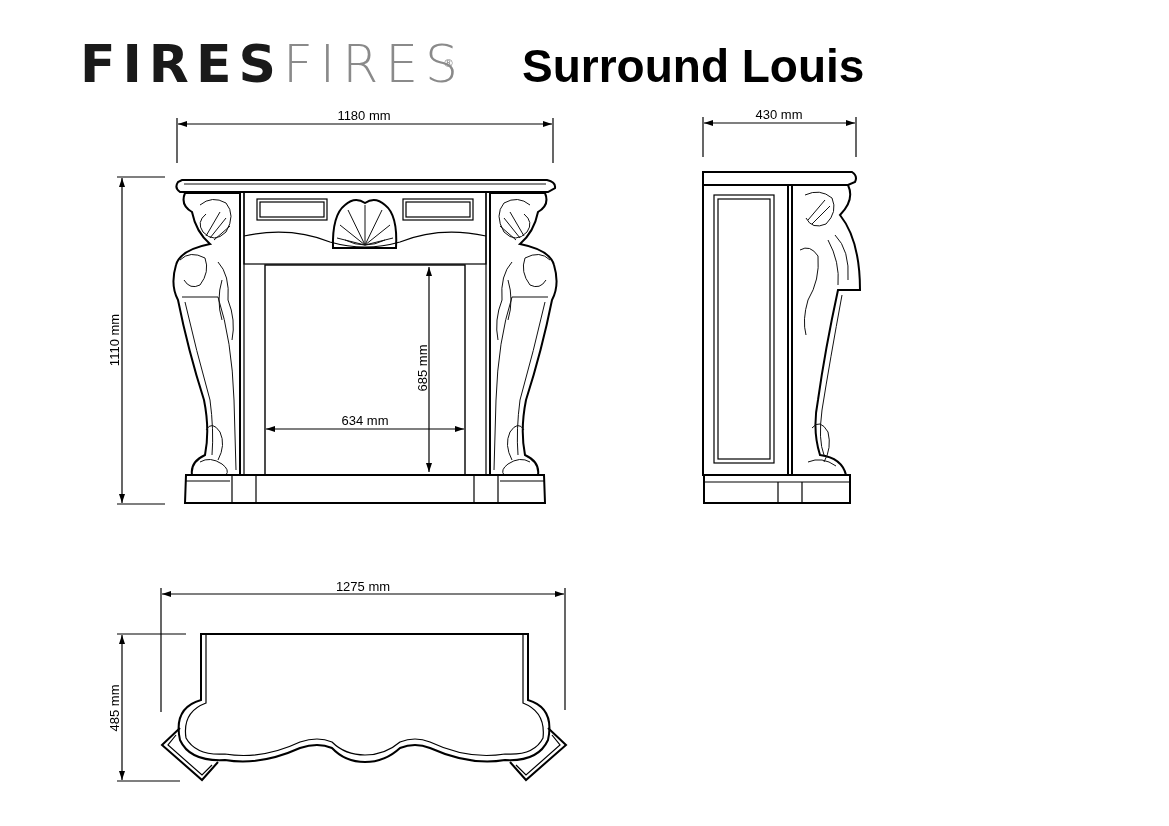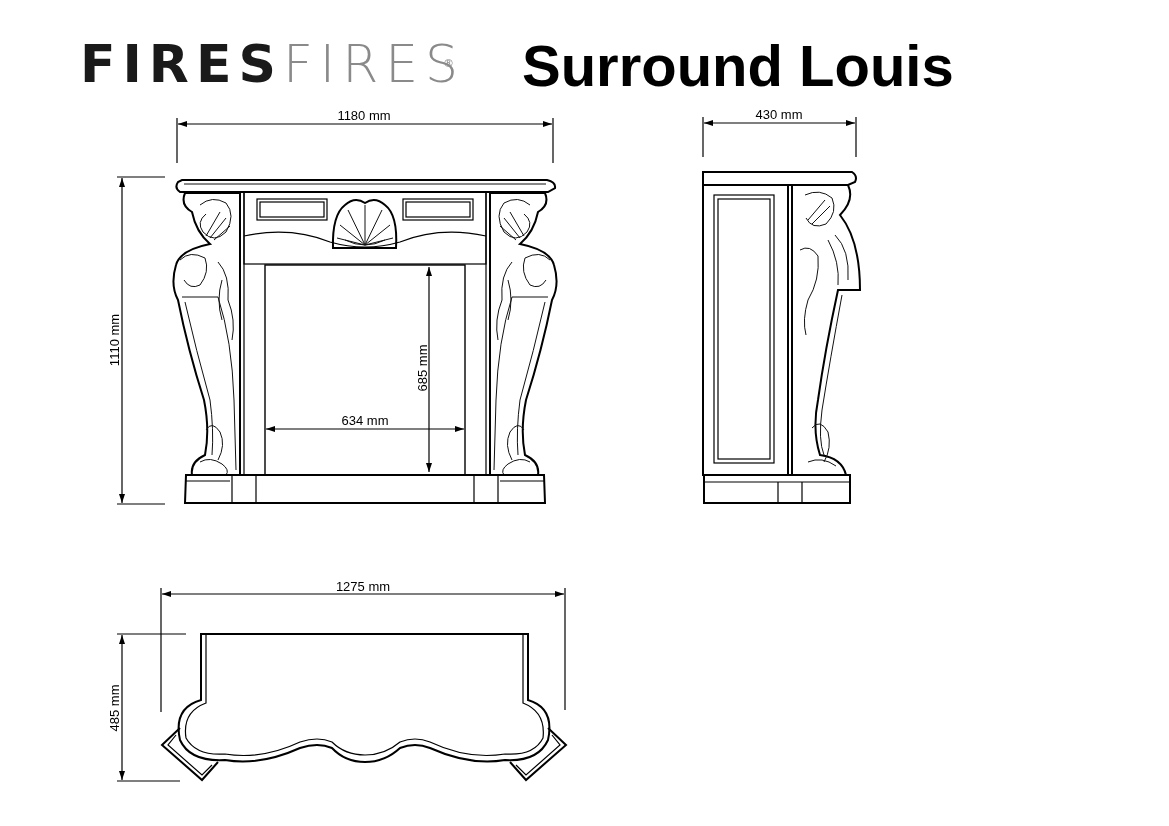--- a/index.html
+++ b/index.html
@@ -1,21 +1,21 @@
 <!DOCTYPE html>
 <html><head>
 <meta charset="utf-8">
 <style>
   html, body { margin:0; padding:0; background:#ffffff; }
   body { width:1169px; height:826px; position:relative; overflow:hidden; font-family:"Liberation Sans", sans-serif; }
   .logo { position:absolute; left:80px; top:34px; font-family:"DejaVu Sans", sans-serif; font-size:52px; letter-spacing:7px; line-height:60px; white-space:nowrap; }
   .logo .ruby { color:#1a1a1a; font-weight:600; }
   .logo .fires { color:#8a8a8a; font-weight:300; }
   .logo .reg { position:absolute; top:0px; font-size:11px; color:#8a8a8a; letter-spacing:0; }
-  .title { position:absolute; left:522px; top:40px; font-size:58px; font-weight:bold; color:#000; line-height:52px; white-space:nowrap; }
+  .title { position:absolute; left:522px; top:40px; font-size:46px; font-weight:bold; color:#000; line-height:52px; white-space:nowrap; }
   svg { position:absolute; left:0; top:0; }
   .dim { font-family:"Liberation Sans", sans-serif; font-size:13px; fill:#000; }
   .ln { stroke:#000; stroke-width:1.2; fill:none; }
   .thk { stroke:#000; stroke-width:2; fill:none; }
   .orn { stroke:#111; stroke-width:1; fill:none; }
 </style>
 </head>
 <body>
 
 <div class="logo">

